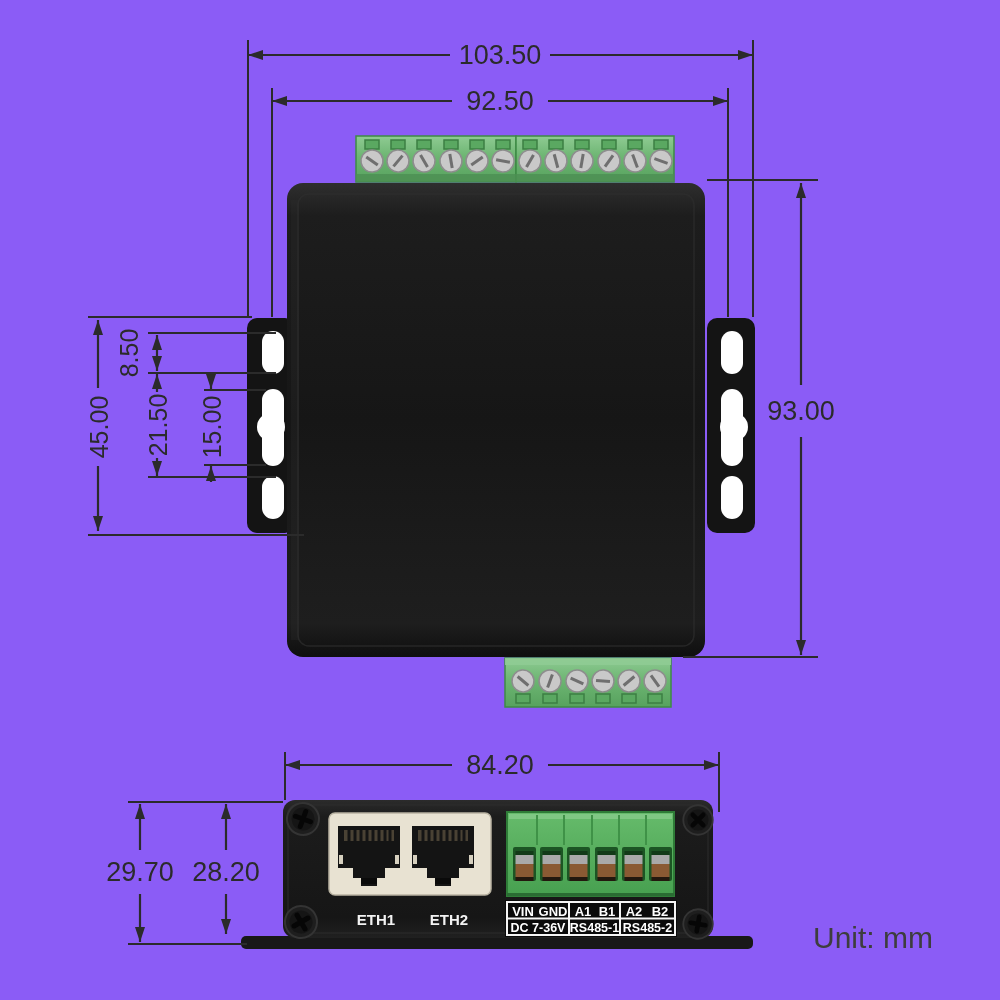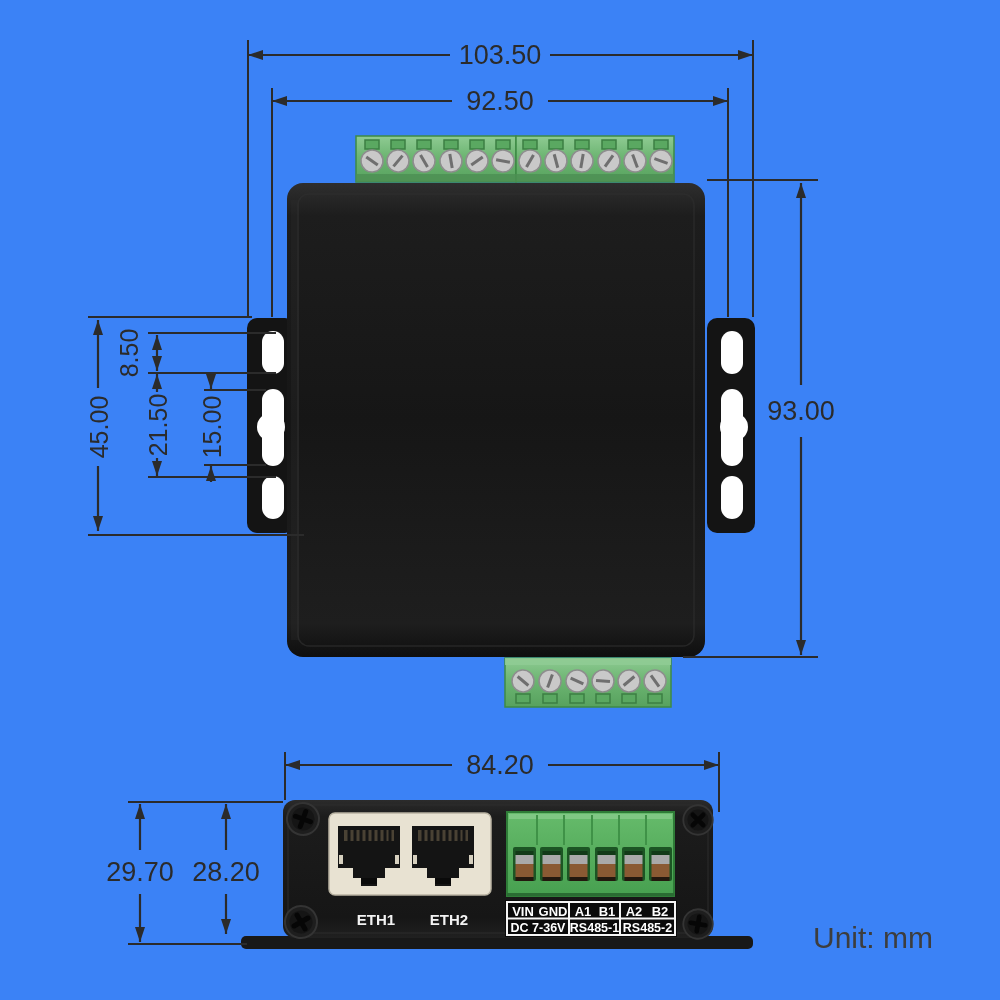--- a/index.html
+++ b/index.html
@@ -1,16 +1,16 @@
 <!DOCTYPE html>
 <html><head>
 <meta charset="utf-8">
 <style>
   html,body{margin:0;padding:0;background:#ffffff;}
-  .stage{position:relative;width:1000px;height:1000px;background:#3b82f6;overflow:hidden;
+  .stage{position:relative;width:1000px;height:1000px;background:#8b5cf6;overflow:hidden;
          font-family:"Liberation Sans", sans-serif;text-align:right;}
   svg{display:block;}
   .dim  {stroke:#2b2b2b;stroke-width:2.2;fill:none;}
   .ref  {stroke:#2b2b2b;stroke-width:2;fill:none;}
   .dimtext{font-family:"Liberation Sans",sans-serif;font-size:27px;fill:#2b2b2b;
            text-anchor:middle;dominant-baseline:central;}
   .dimtext-r{font-family:"Liberation Sans",sans-serif;font-size:25px;fill:#2b2b2b;
            text-anchor:middle;dominant-baseline:central;}
   .porttext{font-family:"Liberation Sans",sans-serif;font-size:15px;font-weight:bold;fill:#f2f2f2;
            text-anchor:middle;dominant-baseline:central;}

